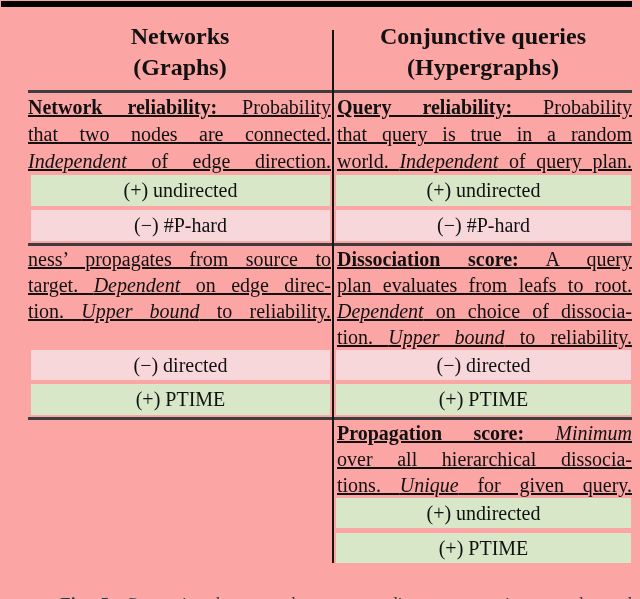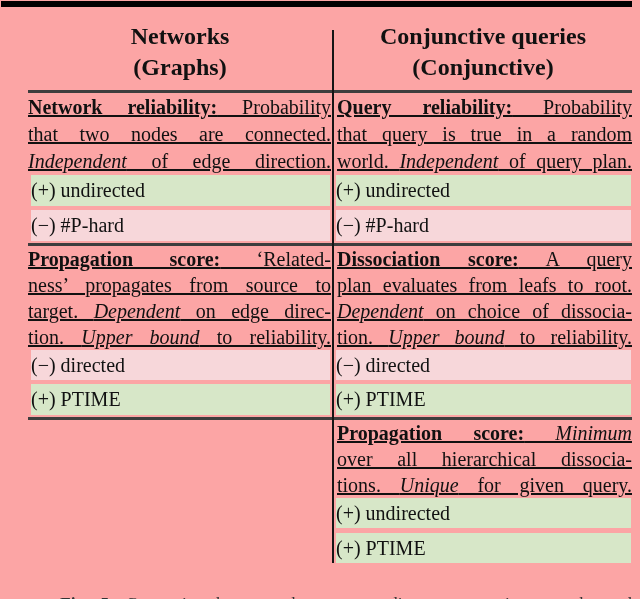--- a/index.html
+++ b/index.html
@@ -28,21 +28,21 @@
     position: absolute; top: 21px;
     text-align: center; font-weight: bold;
     font-size: 24px; line-height: 31px;
   }
   .desc { position: absolute; font-size: 20px; }
   .desc .tline { text-align: justify; text-align-last: justify; text-decoration: underline; }
   .lh27 .tline { line-height: 27px; }
   .lh26 .tline { line-height: 26px; }
   .band {
     position: absolute; font-size: 20px;
-    display: flex; align-items: center; justify-content: flex-start;
+    display: flex; align-items: center; justify-content: center;
   }
   .band.positive { background: var(--positive_bg, #d7e7c8); }
   .band.negative { background: var(--negative_bg, #f7d7da); font-family: Liberation Serif, serif; }
   .bandL { left: 31px;  width: 299px; }
   .bandR { left: 336px; width: 295px; }
   .h31 { height: 31px; }
   .h30 { height: 30px; }
   .b { font-weight: bold; }
   .i { font-style: italic; }
   .caption {
@@ -58,21 +58,21 @@
 <div class="page">
 
   <div class="topbar"></div>
 
   <div class="colhead" style="left:28px; width:304px;">
     <div>Networks</div>
     <div>(Graphs)</div>
   </div>
   <div class="colhead" style="left:334px; width:298px;">
     <div>Conjunctive queries</div>
-    <div>(Conjunctive)</div>
+    <div>(Hypergraphs)</div>
   </div>
 
   <div class="rule" style="top:90px;"></div>
 
   <div class="desc lh27" style="left:28px; top:94px; width:303px;">
       <div class="tline"><span class="b">Network reliability:</span><span> Probability</span></div>
       <div class="tline"><span>that two nodes are connected.</span></div>
       <div class="tline"><span class="i">Independent</span><span> of edge direction.</span></div>
     </div>
   <div class="desc lh27" style="left:337px; top:94px; width:295px;">
@@ -90,21 +90,20 @@
   <div class="band bandL h31 negative" style="top:210px;">
       <span>(−) #P-hard</span>
     </div>
   <div class="band bandR h31 negative" style="top:210px;">
       <span>(−) #P-hard</span>
     </div>
 
   <div class="rule" style="top:243px;"></div>
 
   <div class="desc lh26" style="left:28px; top:246px; width:303px;">
-      <div class="tline"><span class="b">Propagation score:</span><span> ‘Related-</span></div>
       <div class="tline"><span>ness’ propagates from source to</span></div>
       <div class="tline"><span>target. </span><span class="i">Dependent</span><span> on edge direc-</span></div>
       <div class="tline"><span>tion. </span><span class="i">Upper bound</span><span> to reliability.</span></div>
     </div>
   <div class="desc lh26" style="left:337px; top:246px; width:295px;">
       <div class="tline"><span class="b">Dissociation score:</span><span> A query</span></div>
       <div class="tline"><span>plan evaluates from leafs to root.</span></div>
       <div class="tline"><span class="i">Dependent</span><span> on choice of dissocia-</span></div>
       <div class="tline"><span>tion. </span><span class="i">Upper bound</span><span> to reliability.</span></div>
     </div>

